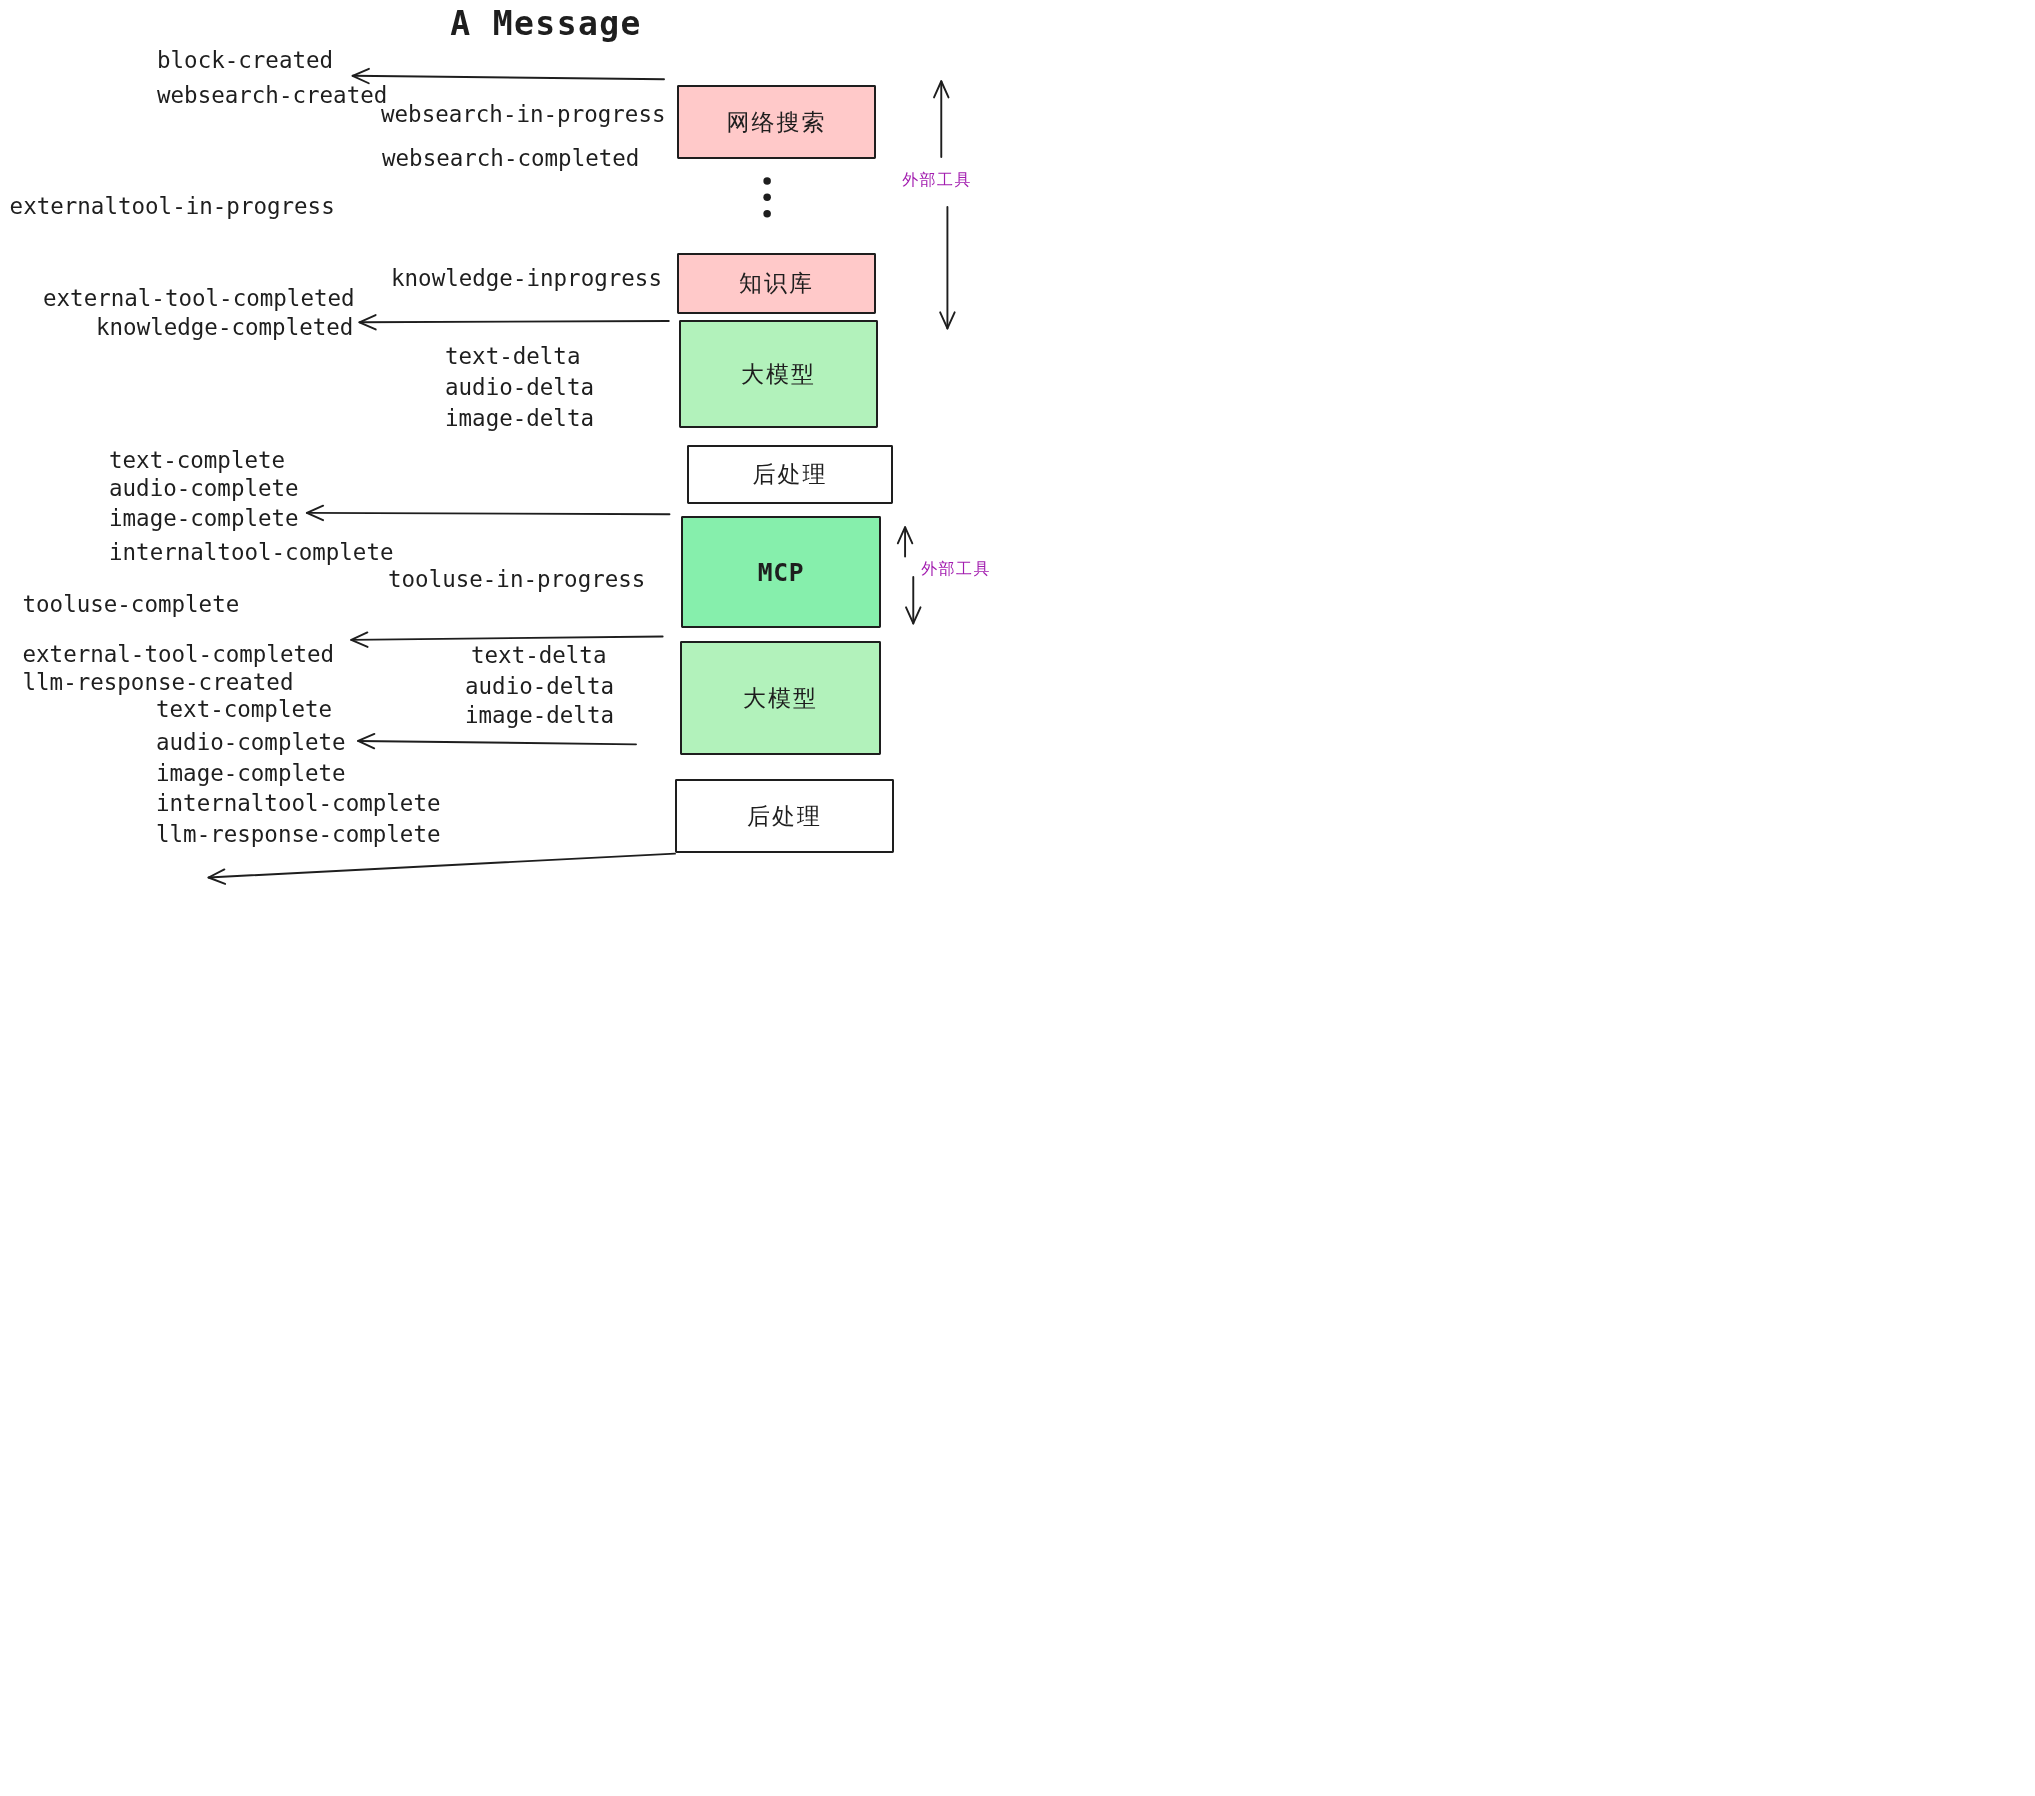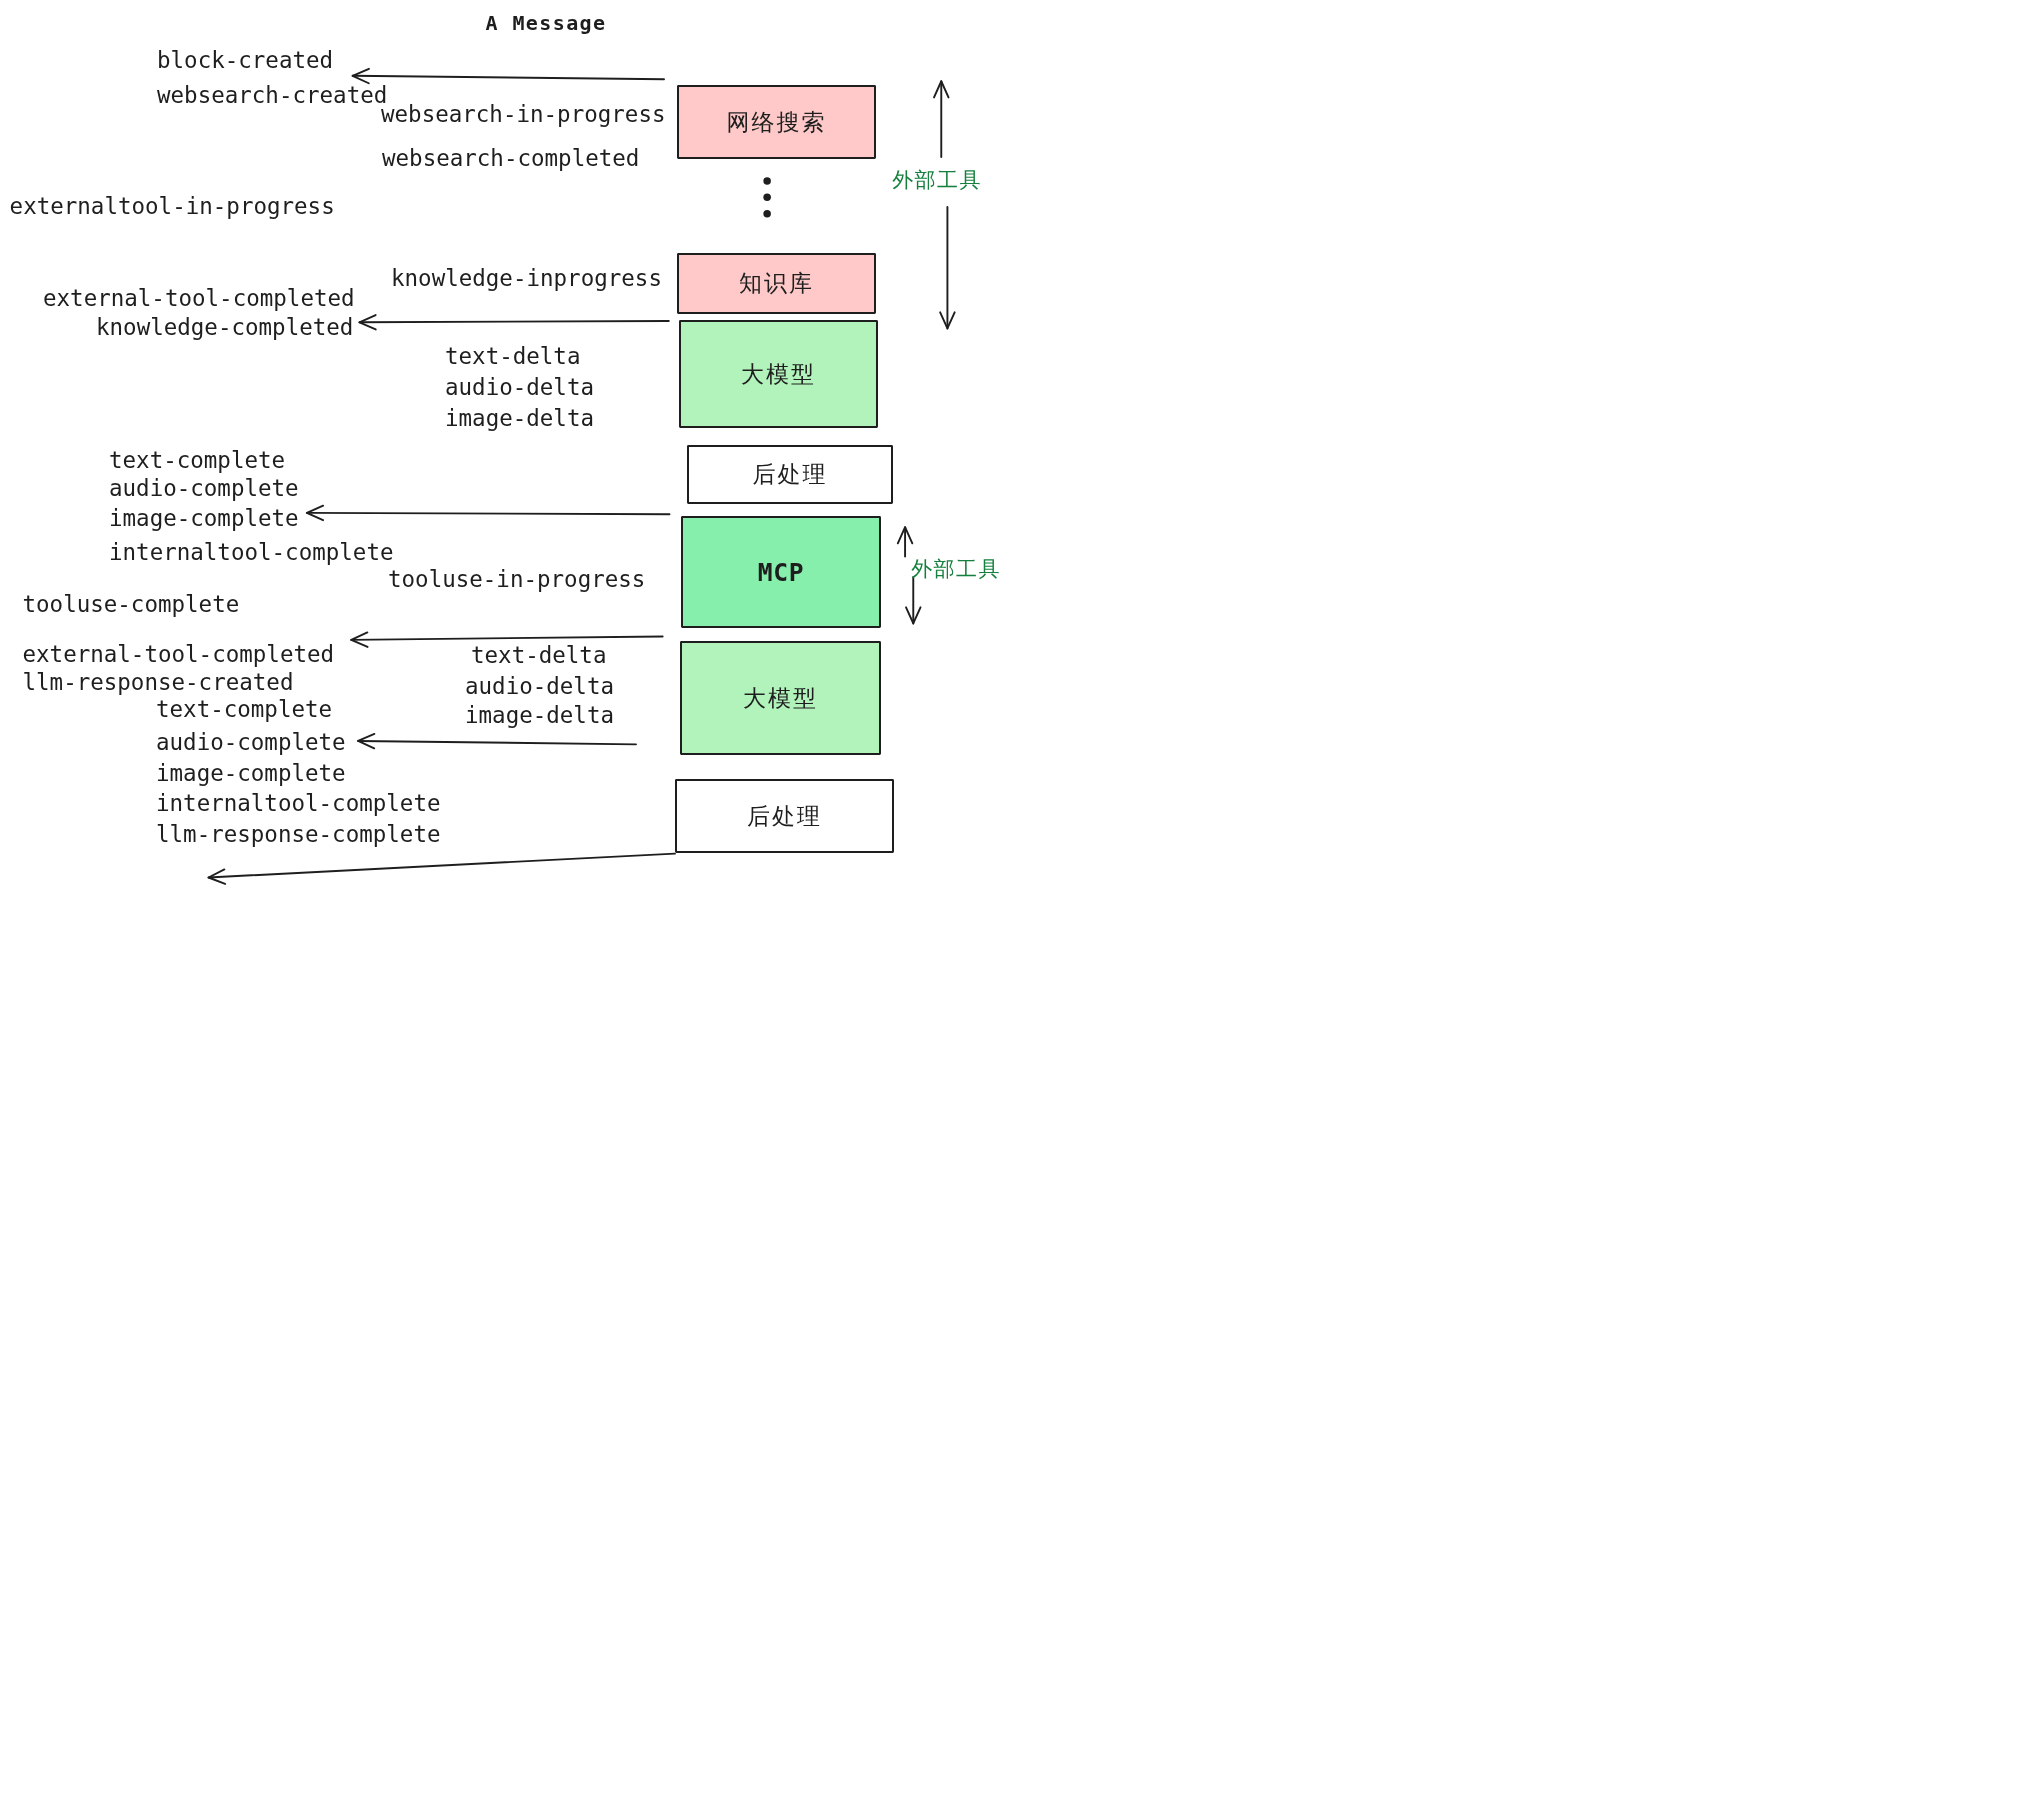--- a/index.html
+++ b/index.html
@@ -11,21 +11,21 @@
     color:#1e1e1e;
     overflow:hidden;
   }
   #connector-layer{
     position:absolute;left:0;top:0;width:1018px;height:898px;
     pointer-events:none;
   }
   .title{
     position:absolute;left:546px;top:22.5px;
     transform:translate(-50%,-50%);
-    font-size:20px;font-weight:700;letter-spacing:1.4px;
+    font-size:33px;font-weight:700;letter-spacing:1.4px;
     white-space:nowrap;
     font-family:"DejaVu Sans Mono", monospace;
   }
   .evt{
     position:absolute;
     transform:translateY(-50%);
     font-size:22.5px;line-height:1;
     white-space:nowrap;
     font-family:"DejaVu Sans Mono", monospace;
     color:#1e1e1e;
@@ -42,22 +42,22 @@
     white-space:nowrap;
   }
   .box.latin{
     font-family:"DejaVu Sans Mono", monospace;
     font-weight:600;font-size:24.6px;letter-spacing:0.7px;
   }
   .side-label{
     position:absolute;
     transform:translate(-50%,-50%);
     font-family:"Liberation Sans", sans-serif;
-    font-size:21px;letter-spacing:1.4px;
-    color:#15803d;white-space:nowrap;
+    font-size:16px;letter-spacing:1.4px;
+    color:#a21caf;white-space:nowrap;
   }
 </style>
 </head>
 <body>
 
 <div id="stage">
   <svg id="connector-layer" viewBox="0 0 1490 1315" xmlns="http://www.w3.org/2000/svg">
       <g stroke="#1e1e1e" stroke-width="2.8" fill="none" stroke-linecap="round" stroke-linejoin="round">
         <line x1="972" y1="116" x2="516" y2="111"></line>
         <path d="M 539.6 121.9 L 516 111 L 539.9 100.7"></path>

